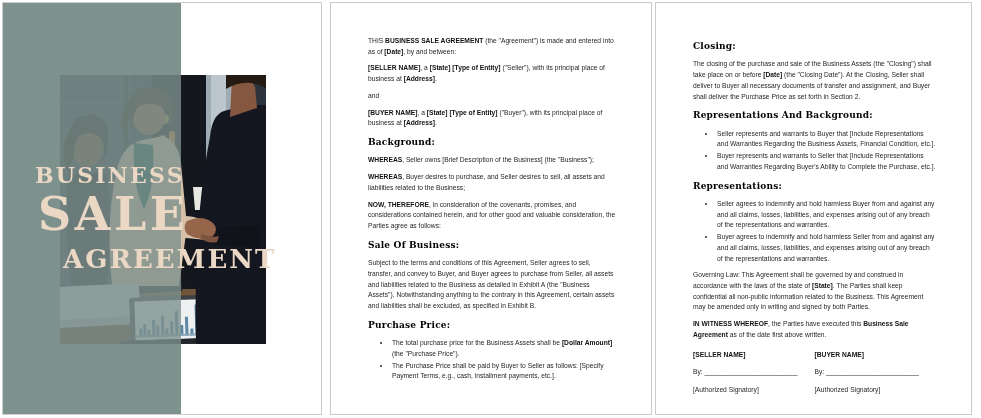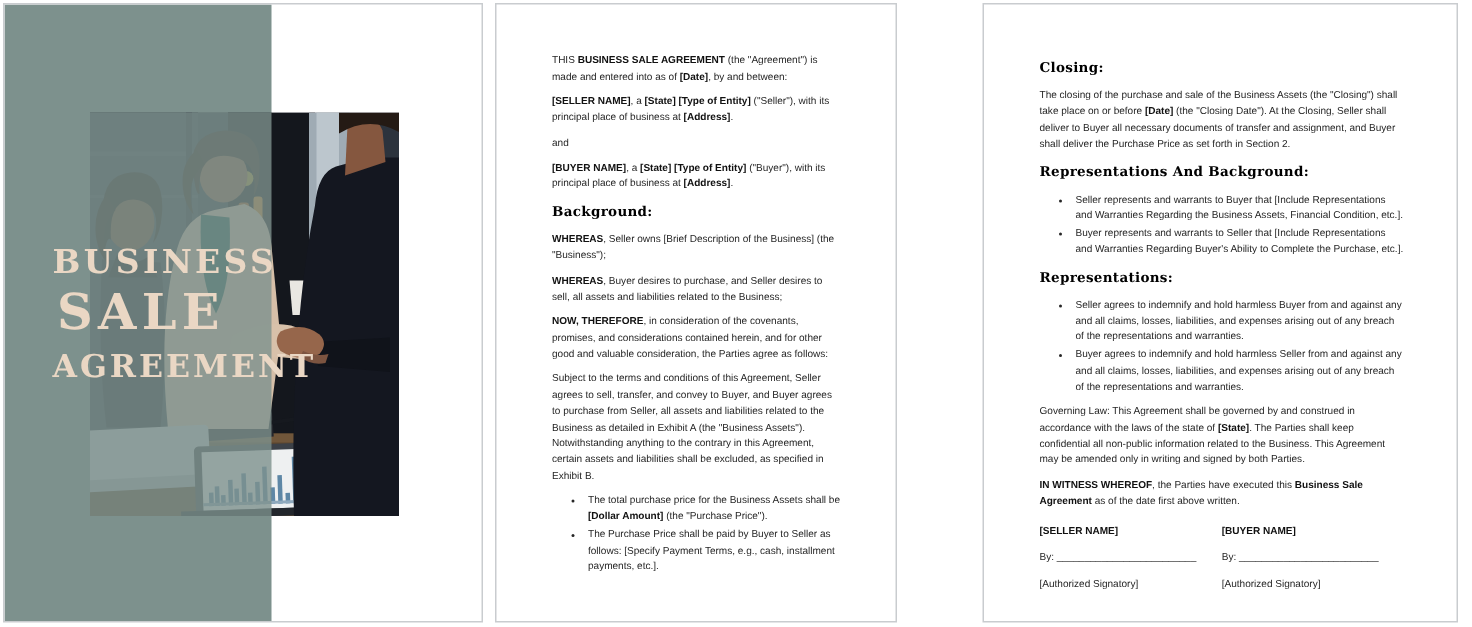--- a/index.html
+++ b/index.html
@@ -3,33 +3,33 @@
 <meta charset="utf-8">
 <style>
   * { margin:0; padding:0; box-sizing:border-box; }
   html,body { width:981px; height:418px; background:#ffffff; overflow:hidden;
               font-family:"Liberation Sans", sans-serif; }
   .canvas { position:relative; width:981px; height:418px; background:#fff; }
 
   .page { position:absolute; top:2px; height:413px; background:#fff;
           border:1px solid #c9cccf; overflow:hidden; }
   .cover  { left:2px;   width:320px;padding-left:12px; }
-  #page2  { left:330px; width:268px; }
+  #page2  { left:330px; width:322px; }
   #page3  { left:655px; width:317px; }
 
   
   .band  { position:absolute; left:0; top:0; width:178px; height:100%; z-index:1; }
   .photo { position:absolute; left:57px; top:72px; width:206px; height:269px; z-index:2; }
   .photo svg { position:absolute; inset:0; display:block; width:100%; height:100%; }
   .tint  { position:absolute; left:0; top:0; width:121px; height:100%; z-index:3; }
   .title { position:absolute; left:32px; top:161px; z-index:5;
            font-family:"DejaVu Serif", serif; font-weight:bold; }
   .t1 { font-size:22px;  line-height:1; letter-spacing:2.2px; }
-  .t2 { font-size:33px;  line-height:1; letter-spacing:3.5px; margin:5px 0 0 3px; }
-  .t3 { font-size:21px;line-height:1; letter-spacing:2px;   margin-top:9px; }
+  .t2 { font-size:46px;  line-height:1; letter-spacing:3.5px; margin:5px 0 0 3px; }
+  .t3 { font-size:26px;line-height:1; letter-spacing:2px;   margin-top:9px;margin-left:28px; }
 
   
   .doc { padding:33px 35px 0 37px; font-size:6.7px; line-height:1.6; color:#262626; }
   .doc p  { margin:0 0 6px; }
   .doc h3 { font-family:"DejaVu Serif", serif; font-size:9px; color:#000;
             letter-spacing:.2px; margin:3px 0 6px; }
   .doc ul { list-style:disc; margin:0 0 6px; padding-left:23px; }
   .doc li { padding-left:1px; margin-bottom:1px; }
   .doc b  { color:#111; }
 
@@ -149,21 +149,23 @@
 
   <section class="page doc" id="page2">
       <p>THIS <b>BUSINESS SALE AGREEMENT</b> (the "Agreement") is made and entered into as of <b>[Date]</b>, by and between:</p>
       <p><b>[SELLER NAME]</b>, a <b>[State] [Type of Entity]</b> ("Seller"), with its principal place of business at <b>[Address]</b>.</p>
       <p>and</p>
       <p><b>[BUYER NAME]</b>, a <b>[State] [Type of Entity]</b> ("Buyer"), with its principal place of business at <b>[Address]</b>.</p>
       <h3>Background:</h3>
       <p><b>WHEREAS</b>, Seller owns [Brief Description of the Business] (the "Business");</p>
       <p><b>WHEREAS</b>, Buyer desires to purchase, and Seller desires to sell, all assets and liabilities related to the Business;</p>
       <p><b>NOW, THEREFORE</b>, in consideration of the covenants, promises, and considerations contained herein, and for other good and valuable consideration, the Parties agree as follows:</p>
+      <h3>Sale Of Business:</h3>
       <p>Subject to the terms and conditions of this Agreement, Seller agrees to sell, transfer, and convey to Buyer, and Buyer agrees to purchase from Seller, all assets and liabilities related to the Business as detailed in Exhibit A (the "Business Assets"). Notwithstanding anything to the contrary in this Agreement, certain assets and liabilities shall be excluded, as specified in Exhibit B.</p>
+      <h3>Purchase Price:</h3>
       <ul>
         <li>The total purchase price for the Business Assets shall be <b>[Dollar Amount]</b> (the "Purchase Price").</li>
         <li>The Purchase Price shall be paid by Buyer to Seller as follows: [Specify Payment Terms, e.g., cash, installment payments, etc.].</li>
       </ul>
     </section>
 
   <section class="page doc" id="page3">
       <h3>Closing:</h3>
       <p>The closing of the purchase and sale of the Business Assets (the "Closing") shall take place on or before <b>[Date]</b> (the "Closing Date"). At the Closing, Seller shall deliver to Buyer all necessary documents of transfer and assignment, and Buyer shall deliver the Purchase Price as set forth in Section 2.</p>
       <h3>Representations And Background:</h3>

